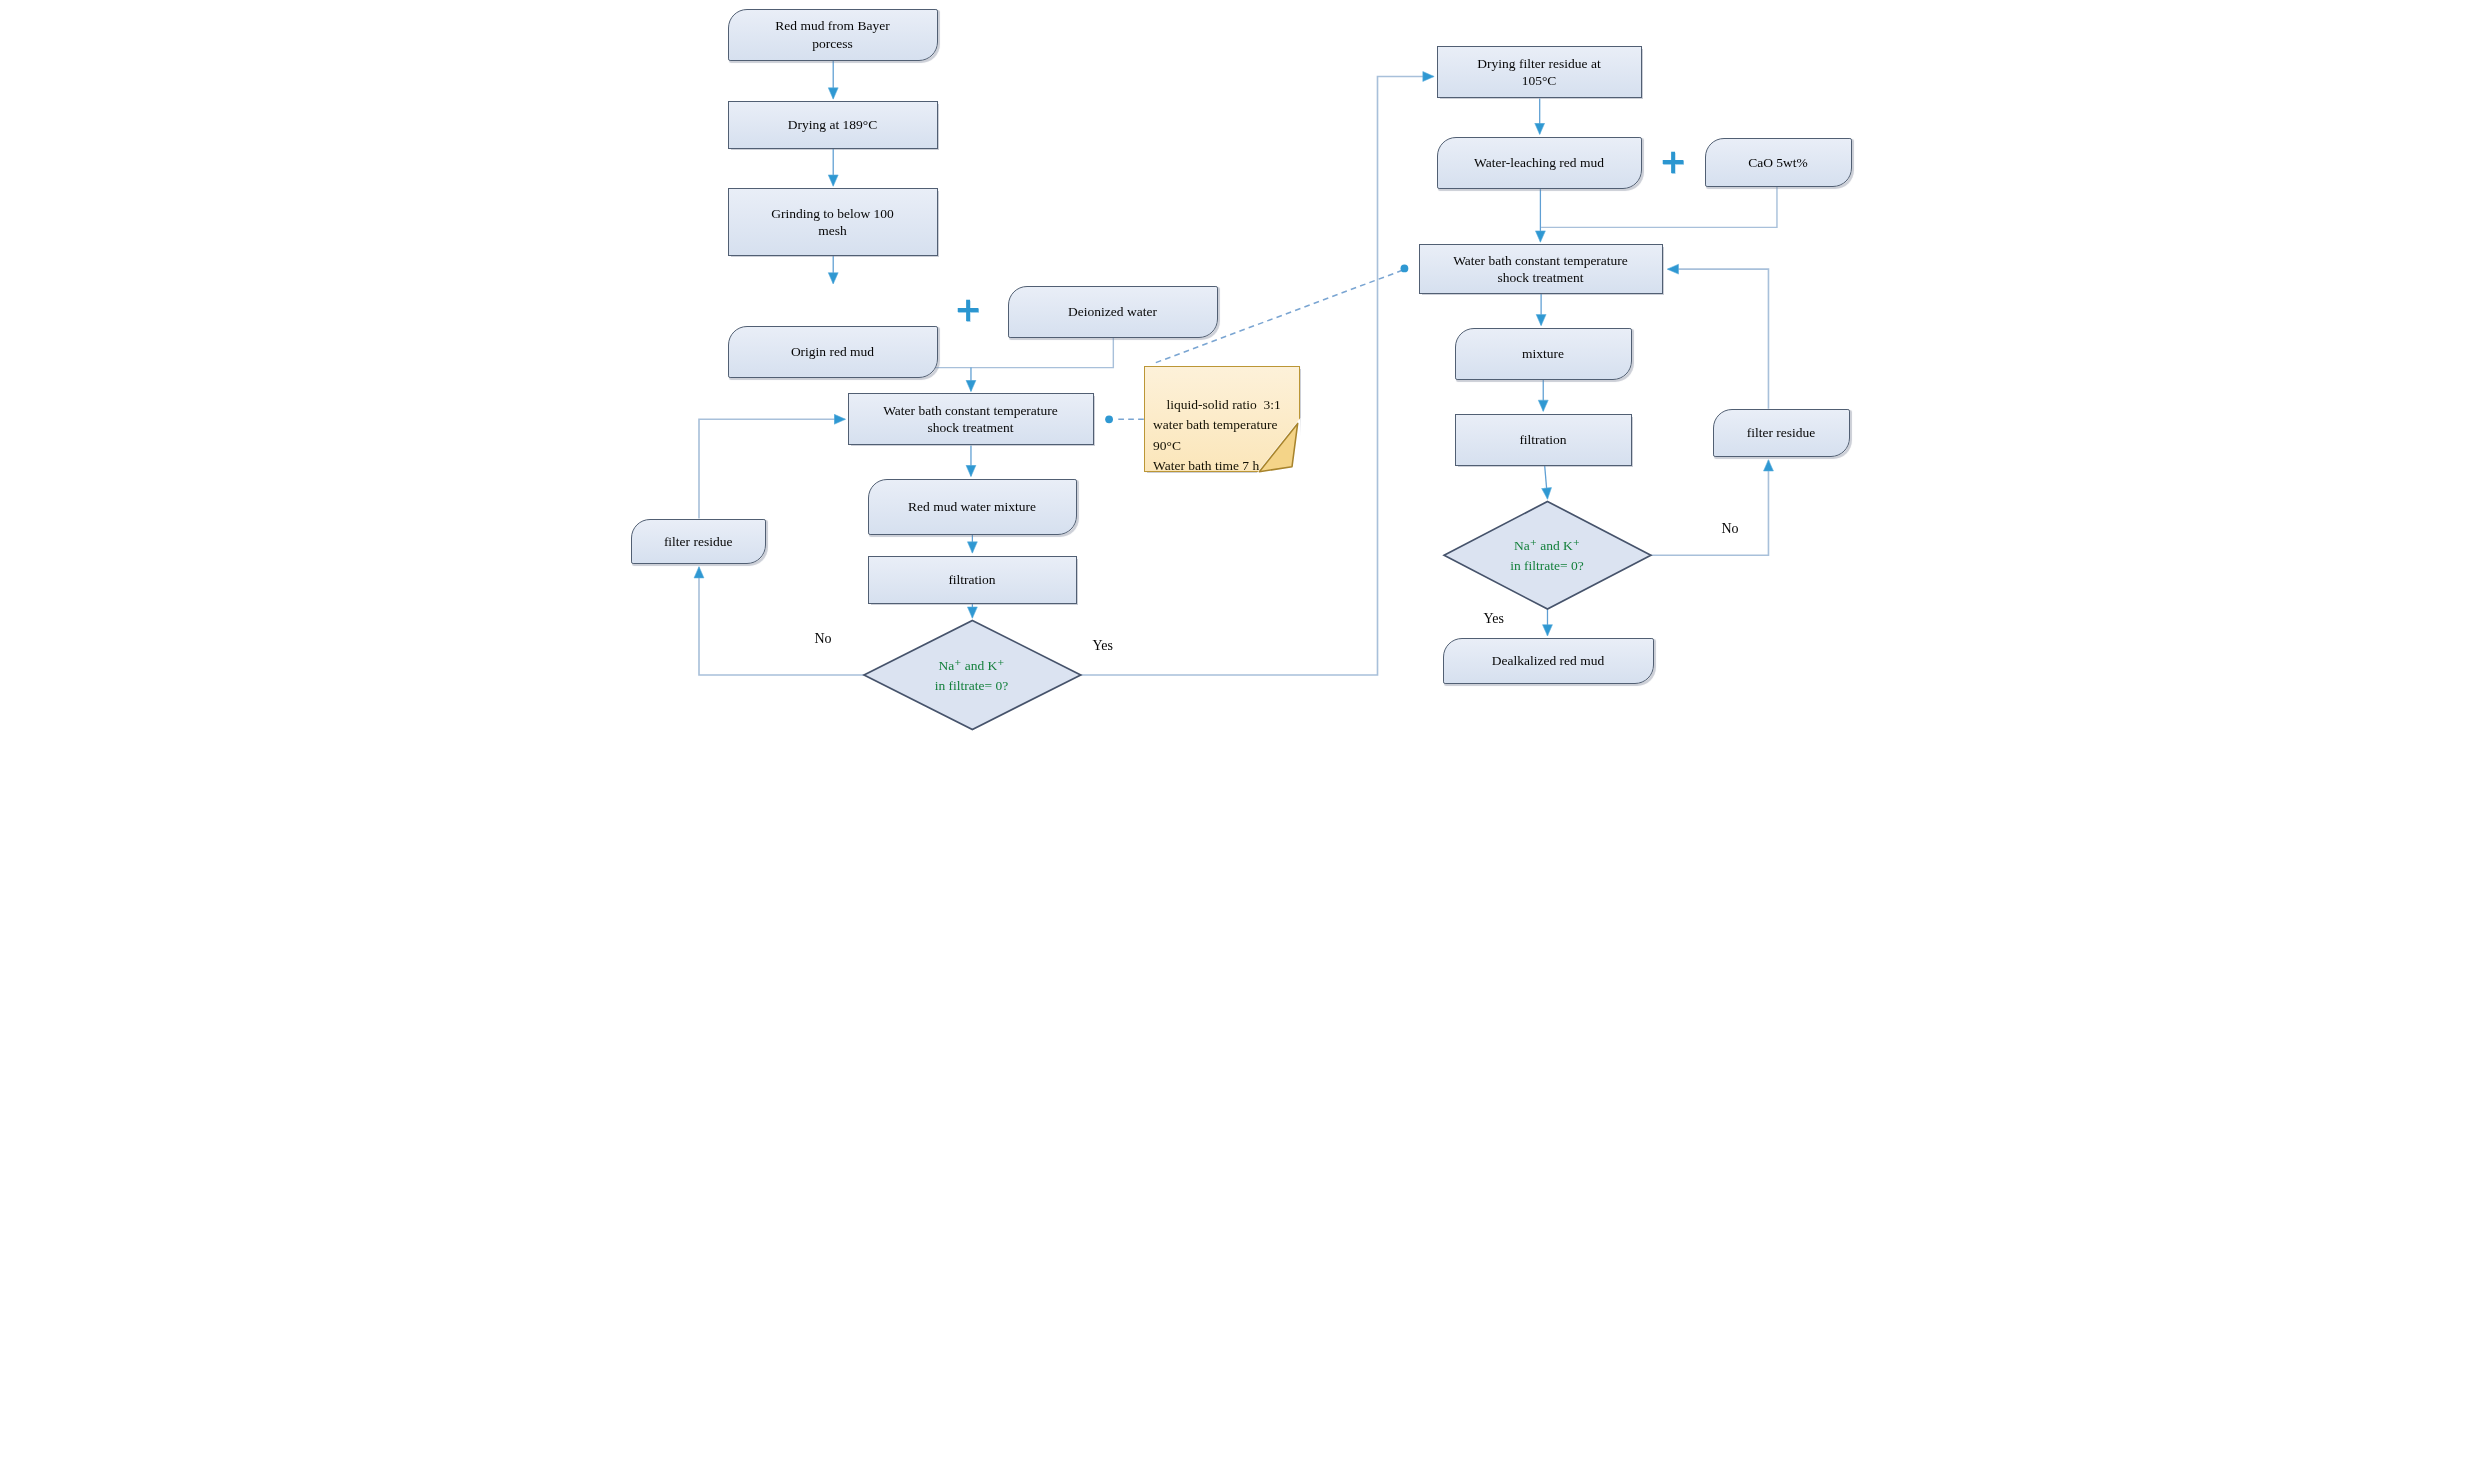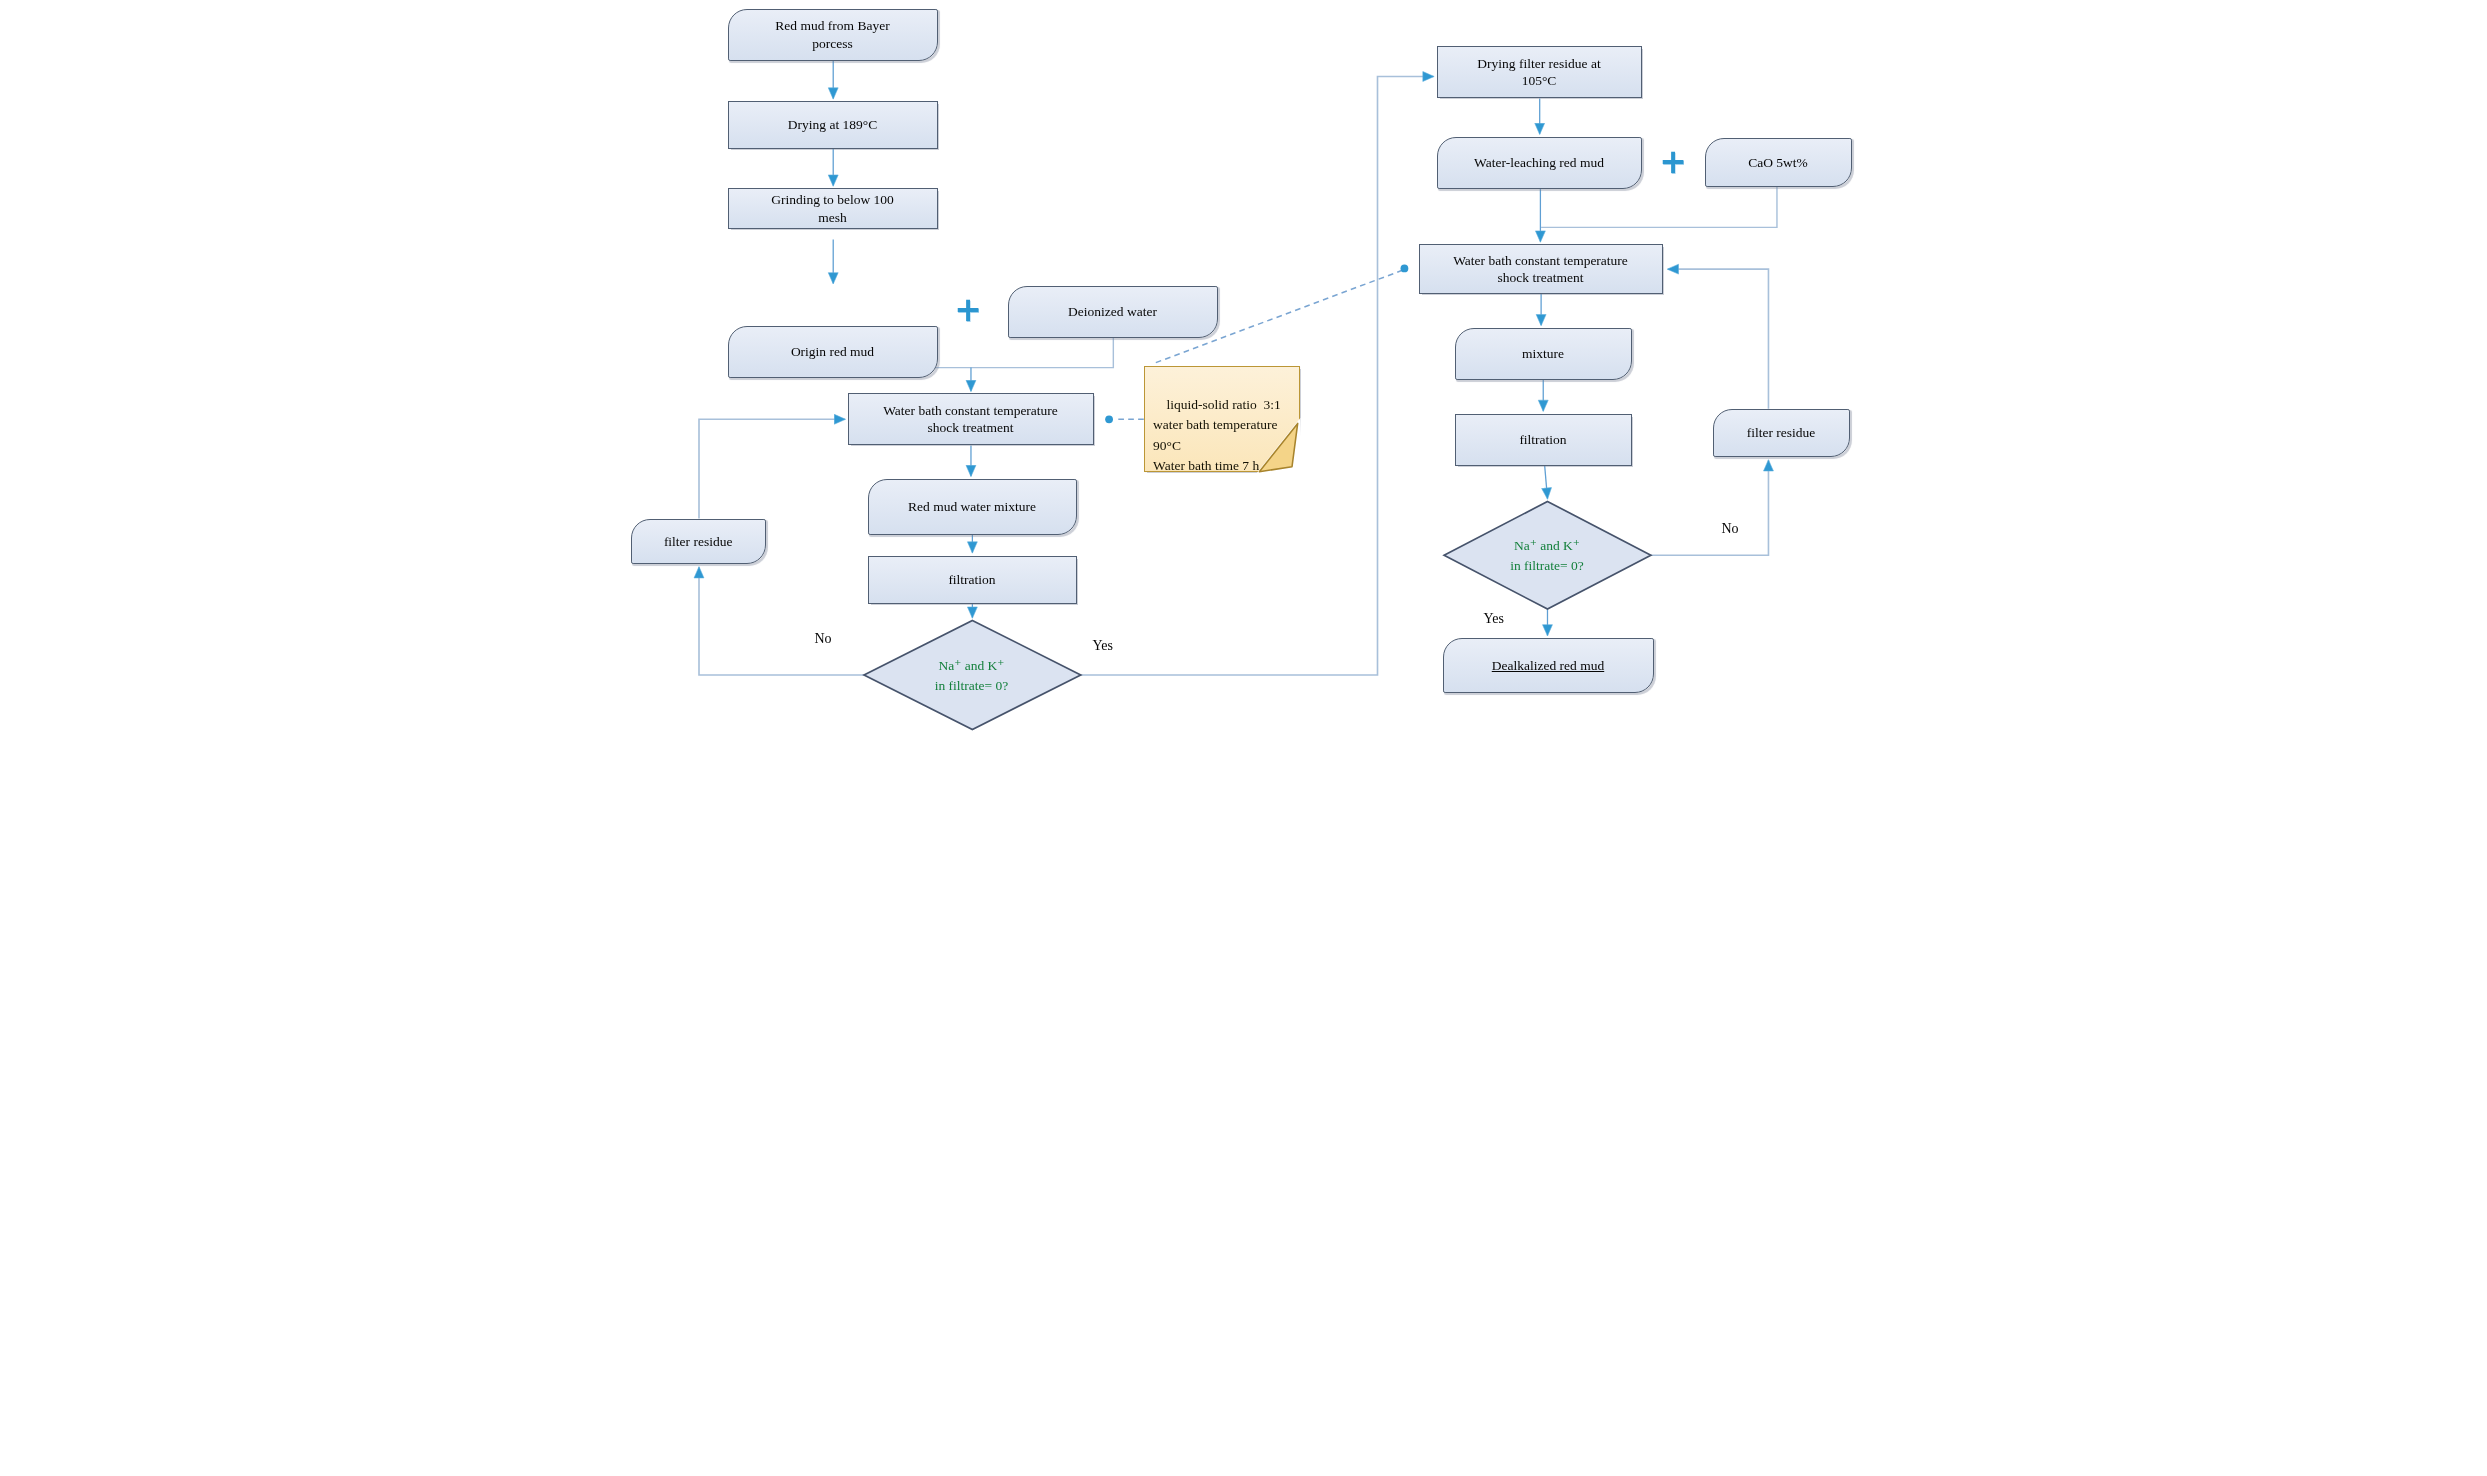--- a/index.html
+++ b/index.html
@@ -95,21 +95,21 @@
   </svg>
 
   <div class="node card" style="left:106px;top:8.5px;width:210px;height:52px;padding:1.4px 34px;">
     <span>Red mud from Bayer porcess</span>
   </div>
 
   <div class="node" style="left:106px;top:101px;width:210px;height:48px;">
     <span>Drying at 189°C</span>
   </div>
 
-  <div class="node" style="left:106px;top:188px;width:210px;height:41px;padding:1.4px 31px;">
+  <div class="node" style="left:106px;top:188px;width:210px;height:68px;padding:1.4px 31px;">
     <span>Grinding to below 100 mesh</span>
   </div>
 
   <div class="node card" style="left:106px;top:286px;width:210px;height:52px;margin-top:40px;">
     <span>Origin red mud</span>
   </div>
 
   <div class="plus" style="left:330px;top:293px;">
     <span>+</span>
   </div>
@@ -186,18 +186,18 @@
     <span>in filtrate= 0?</span>
   </div>
 
   <div class="node card" style="left:1091px;top:409px;width:137px;height:48px;">
     <span>filter residue</span>
   </div>
 
   <div class="flabel" style="left:1100px;top:521px;">No</div>
   <div class="flabel" style="left:862px;top:611px;">Yes</div>
 
-  <div class="node card" style="left:821px;top:638px;width:211px;height:55px;text-decoration:underline;">
+  <div class="node card" style="left:821px;top:638px;width:211px;height:46px;">
     <span>Dealkalized red mud</span>
   </div>
 
 </div>
 
 
 </body></html>

